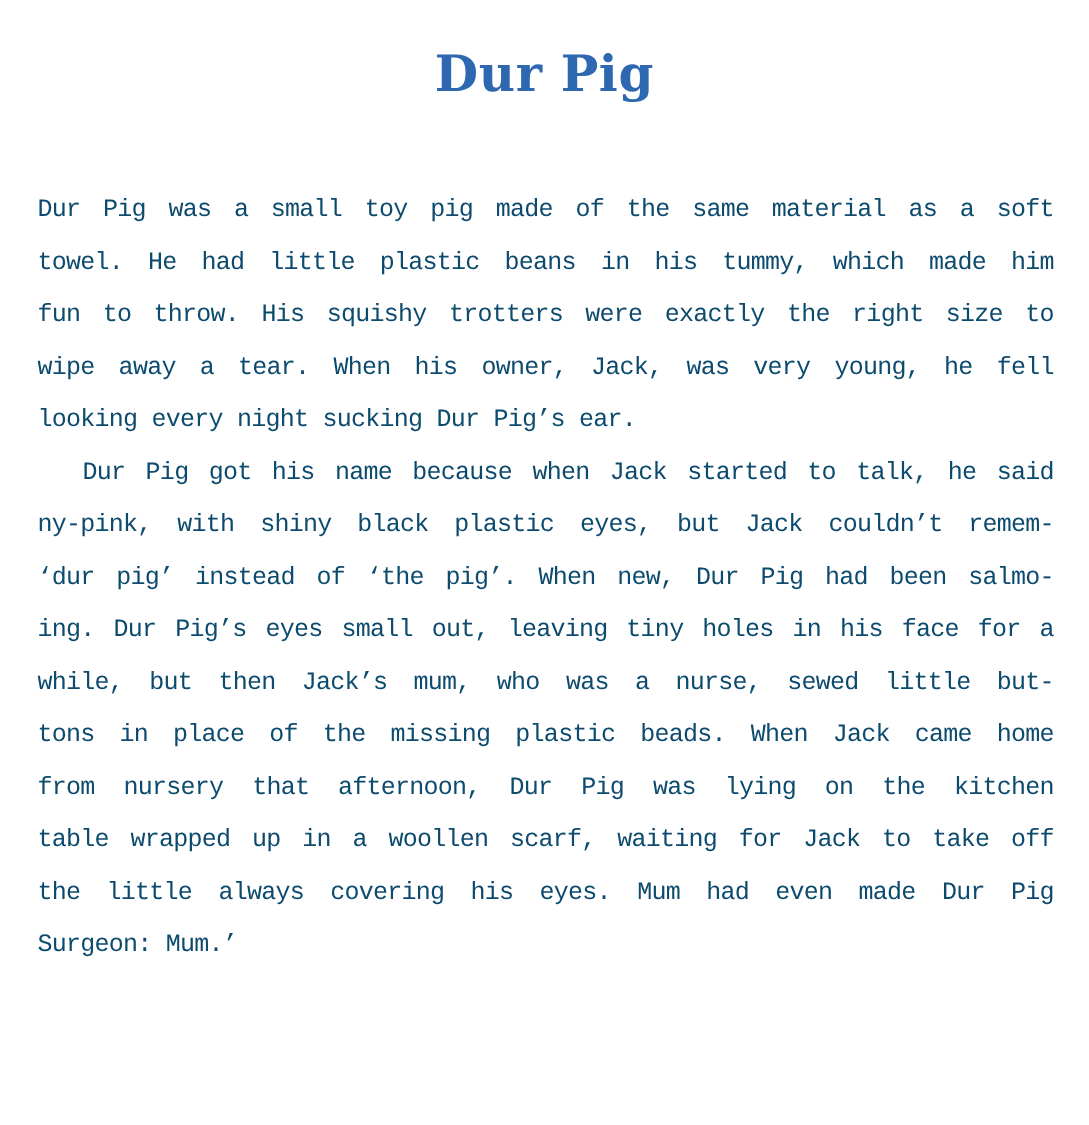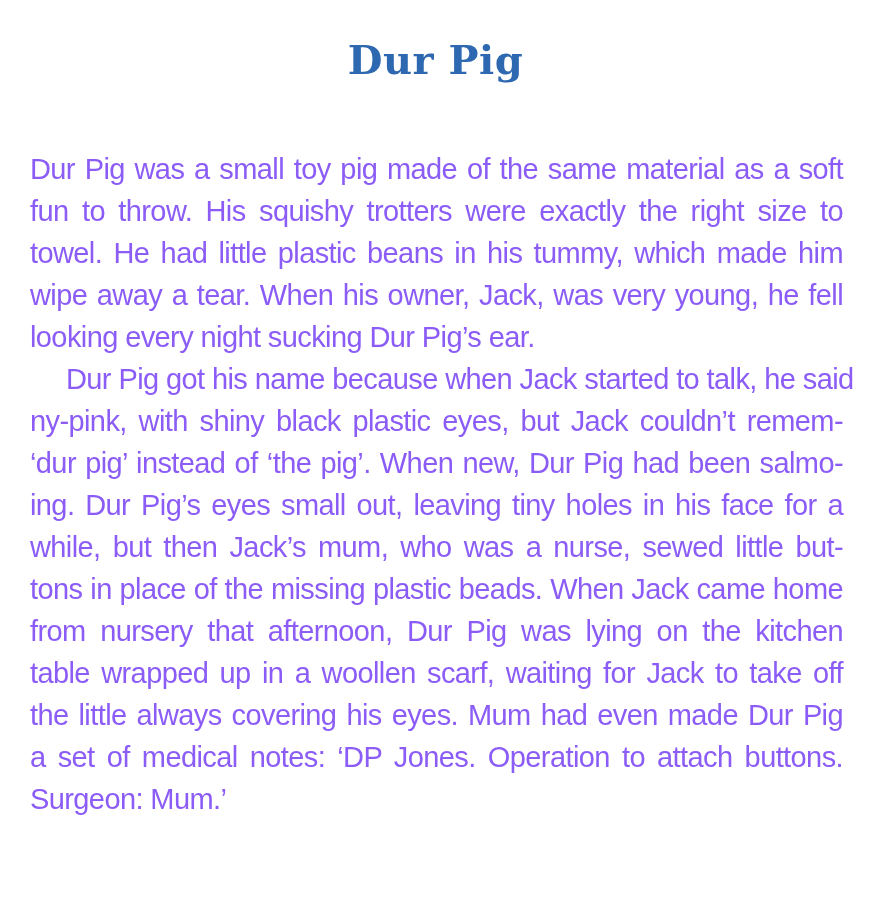--- a/index.html
+++ b/index.html
@@ -6,47 +6,46 @@
     body { width: 871px; height: 900px; overflow: hidden; position: relative; }
     .page { position: absolute; left: 0; top: 0; width: 871px; height: 689px; }
     .title {
       position: absolute; left: 0; top: 36px; width: 871px; text-align: center;
       font-family: "DejaVu Serif", serif; font-weight: bold; font-size: 40px;
       color: #2e68b0; letter-spacing: 0.5px; margin: 0;
     }
     .body-text { position: absolute; left: 30px; top: 148px; width: 813px; }
     .line {
       display: block; height: 42px; line-height: 42px; white-space: nowrap;
-      font-family: Liberation Sans, sans-serif; font-size: 29px; color: #8b5cf6;
+      font-family: Liberation Mono, monospace; font-size: 20px; color: #0c4a6e;
       text-align: justify; text-align-last: justify; letter-spacing: -0.6px;
     }
     .line.last { text-align-last: left; }
     .line.indent { padding-left: 36px; }
   </style>
 </head>
 <body>
 
 <div class="page">
   <h1 class="title">Dur Pig</h1>
 
   <div class="body-text">
     <div>
       <span class="line">Dur Pig was a small toy pig made of the same material as a soft</span>
+      <span class="line">towel. He had little plastic beans in his tummy, which made him</span>
       <span class="line">fun to throw. His squishy trotters were exactly the right size to</span>
-      <span class="line">towel. He had little plastic beans in his tummy, which made him</span>
       <span class="line">wipe away a tear. When his owner, Jack, was very young, he fell</span>
       <span class="line last">looking every night sucking Dur Pig’s ear.</span>
     </div>
     <div>
       <span class="line indent">Dur Pig got his name because when Jack started to talk, he said</span>
       <span class="line">ny-pink, with shiny black plastic eyes, but Jack couldn’t remem-</span>
       <span class="line">‘dur pig’ instead of ‘the pig’. When new, Dur Pig had been salmo-</span>
       <span class="line">ing. Dur Pig’s eyes small out, leaving tiny holes in his face for a</span>
       <span class="line">while, but then Jack’s mum, who was a nurse, sewed little but-</span>
       <span class="line">tons in place of the missing plastic beads. When Jack came home</span>
       <span class="line">from nursery that afternoon, Dur Pig was lying on the kitchen</span>
       <span class="line">table wrapped up in a woollen scarf, waiting for Jack to take off</span>
       <span class="line">the little always covering his eyes. Mum had even made Dur Pig</span>
-      <span class="line">a set of medical notes: ‘DP Jones. Operation to attach buttons.</span>
       <span class="line last">Surgeon: Mum.’</span>
     </div>
   </div>
 </div>
 
 </body></html>

